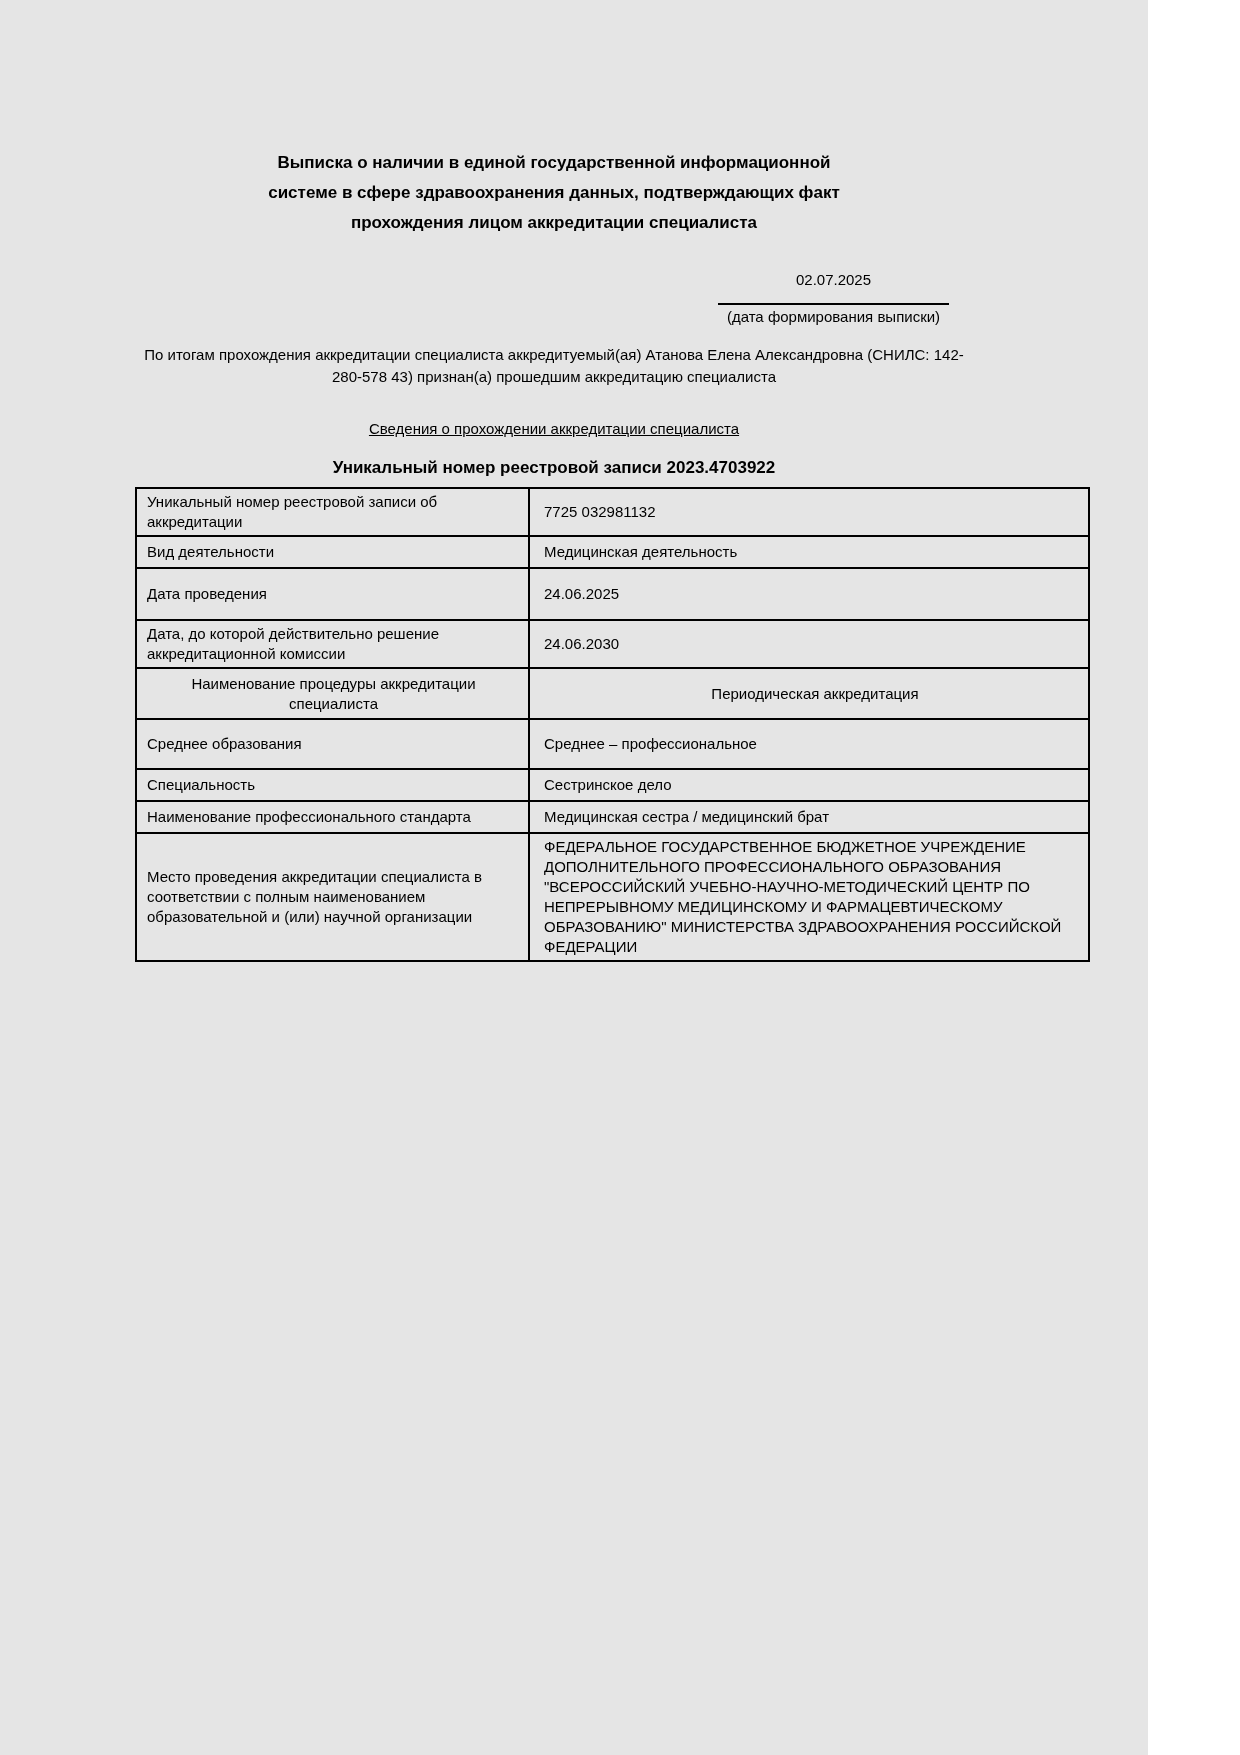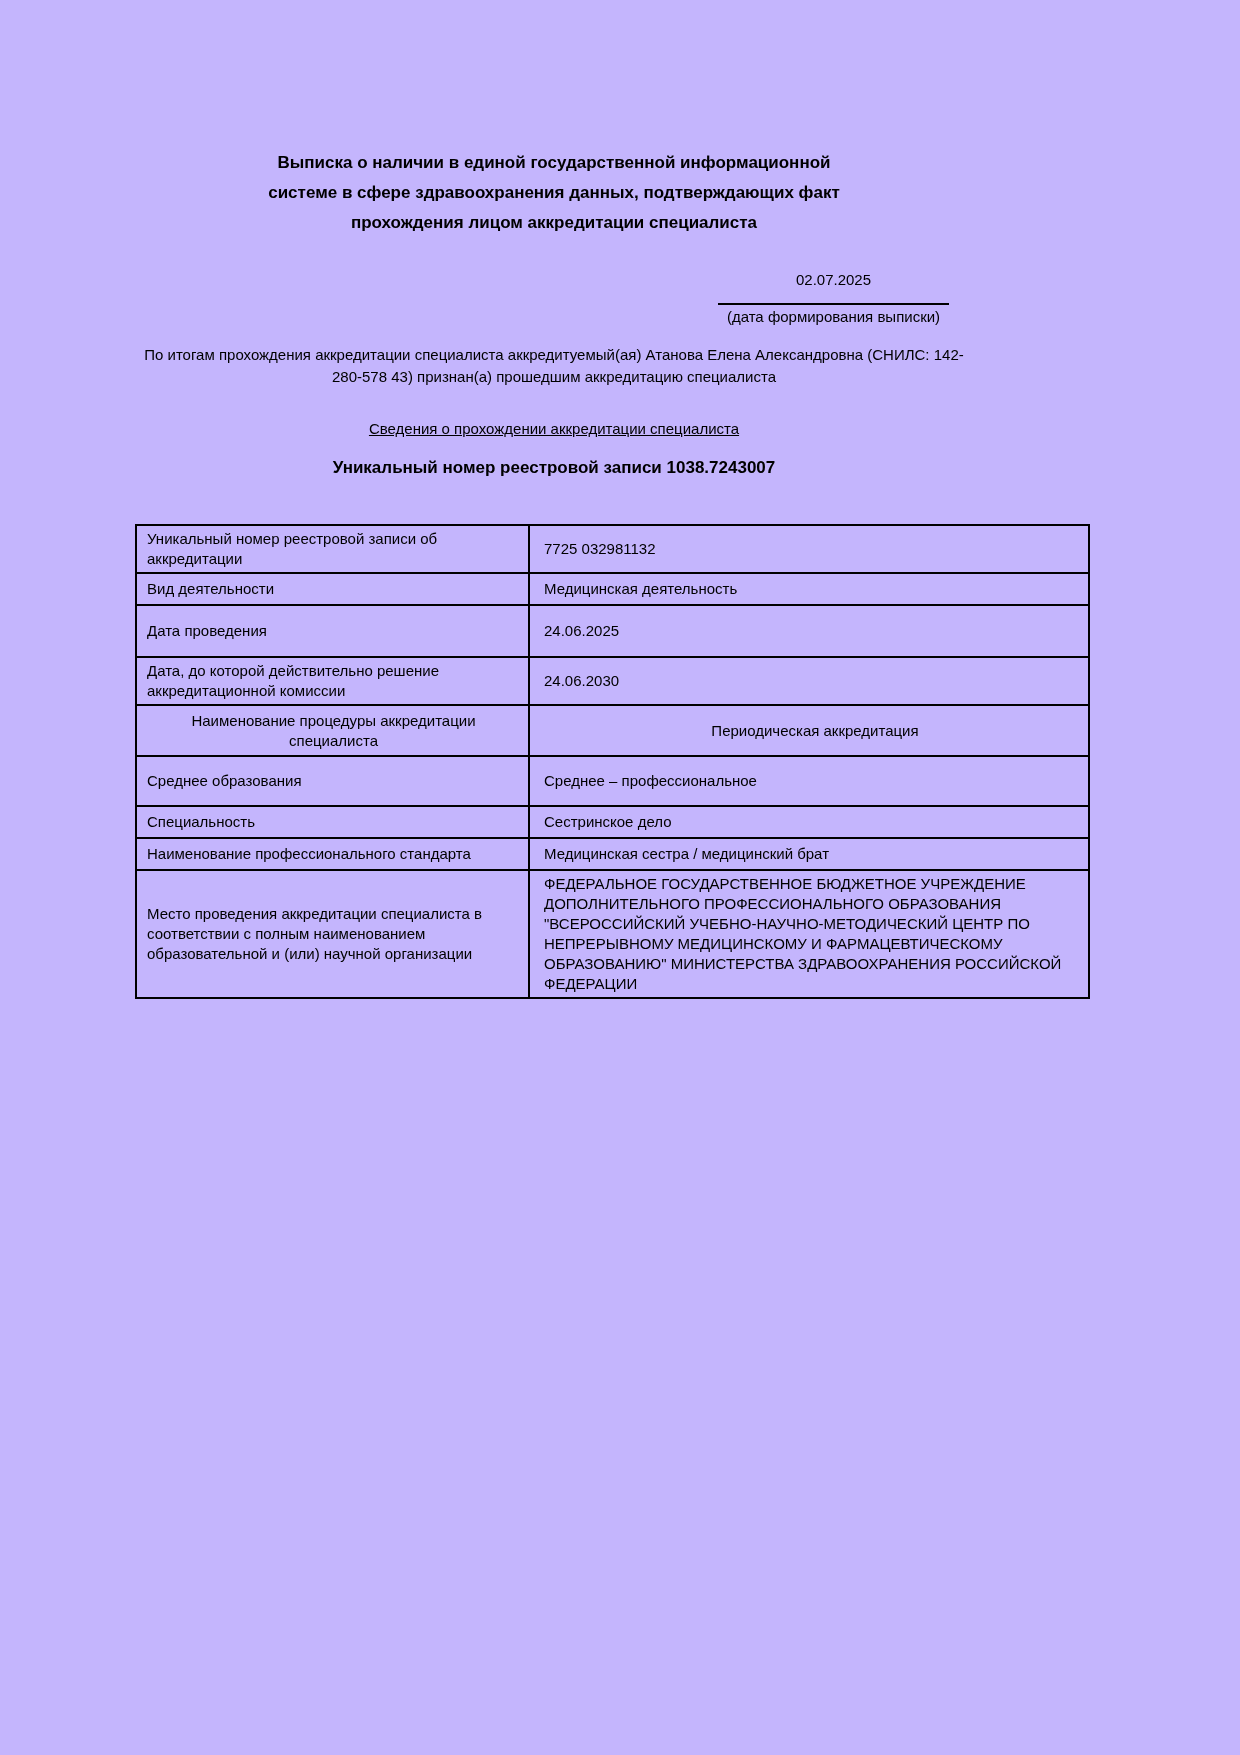--- a/index.html
+++ b/index.html
@@ -1,21 +1,21 @@
 <!DOCTYPE html>
 <html lang="ru"><head>
 <meta charset="utf-8">
 <style>
   * { margin: 0; padding: 0; box-sizing: border-box; }
   html, body { background: #ffffff; }
   .page {
     position: relative;
-    width: 1240px;
+    width: 1148px;
     height: 1755px;
-    background: #c4b5fd;
+    background: #e5e5e5;
     color: #000000;
     font-family: "Liberation Sans", sans-serif;
     overflow: hidden;
   }
   .doc-title {
     position: absolute;
     top: 148px;
     left: 135px;
     width: 838px;
     text-align: center;
@@ -68,21 +68,21 @@
     position: absolute;
     top: 458px;
     left: 135px;
     width: 838px;
     text-align: center;
     font-size: 17px;
     font-weight: bold;
   }
   table.acc-table {
     position: absolute;
-    top: 524px;
+    top: 487px;
     left: 135px;
     width: 953px;
     border-collapse: collapse;
     table-layout: fixed;
     font-size: 15px;
     line-height: 20px;
   }
   table.acc-table td {
     border: 2px solid #000000;
     vertical-align: middle;
@@ -117,21 +117,21 @@
 
   <div class="date-block">
     <span class="date-value">02.07.2025</span>
     <span class="date-caption">(дата формирования выписки)</span>
   </div>
 
   <div class="summary">По итогам прохождения аккредитации специалиста аккредитуемый(ая) Атанова Елена Александровна (СНИЛС: 142-280-578 43) признан(а) прошедшим аккредитацию специалиста</div>
 
   <div class="section-heading">Сведения о прохождении аккредитации специалиста</div>
 
-  <div class="registry-heading">Уникальный номер реестровой записи 1038.7243007</div>
+  <div class="registry-heading">Уникальный номер реестровой записи 2023.4703922</div>
 
   <table class="acc-table">
     <tbody id="table-body">
         <tr>
           <td class="cell-label">Уникальный номер реестровой записи об аккредитации</td>
           <td class="cell-value">7725 032981132</td>
         </tr>
         <tr>
           <td class="cell-label">Вид деятельности</td>
           <td class="cell-value">Медицинская деятельность</td>

